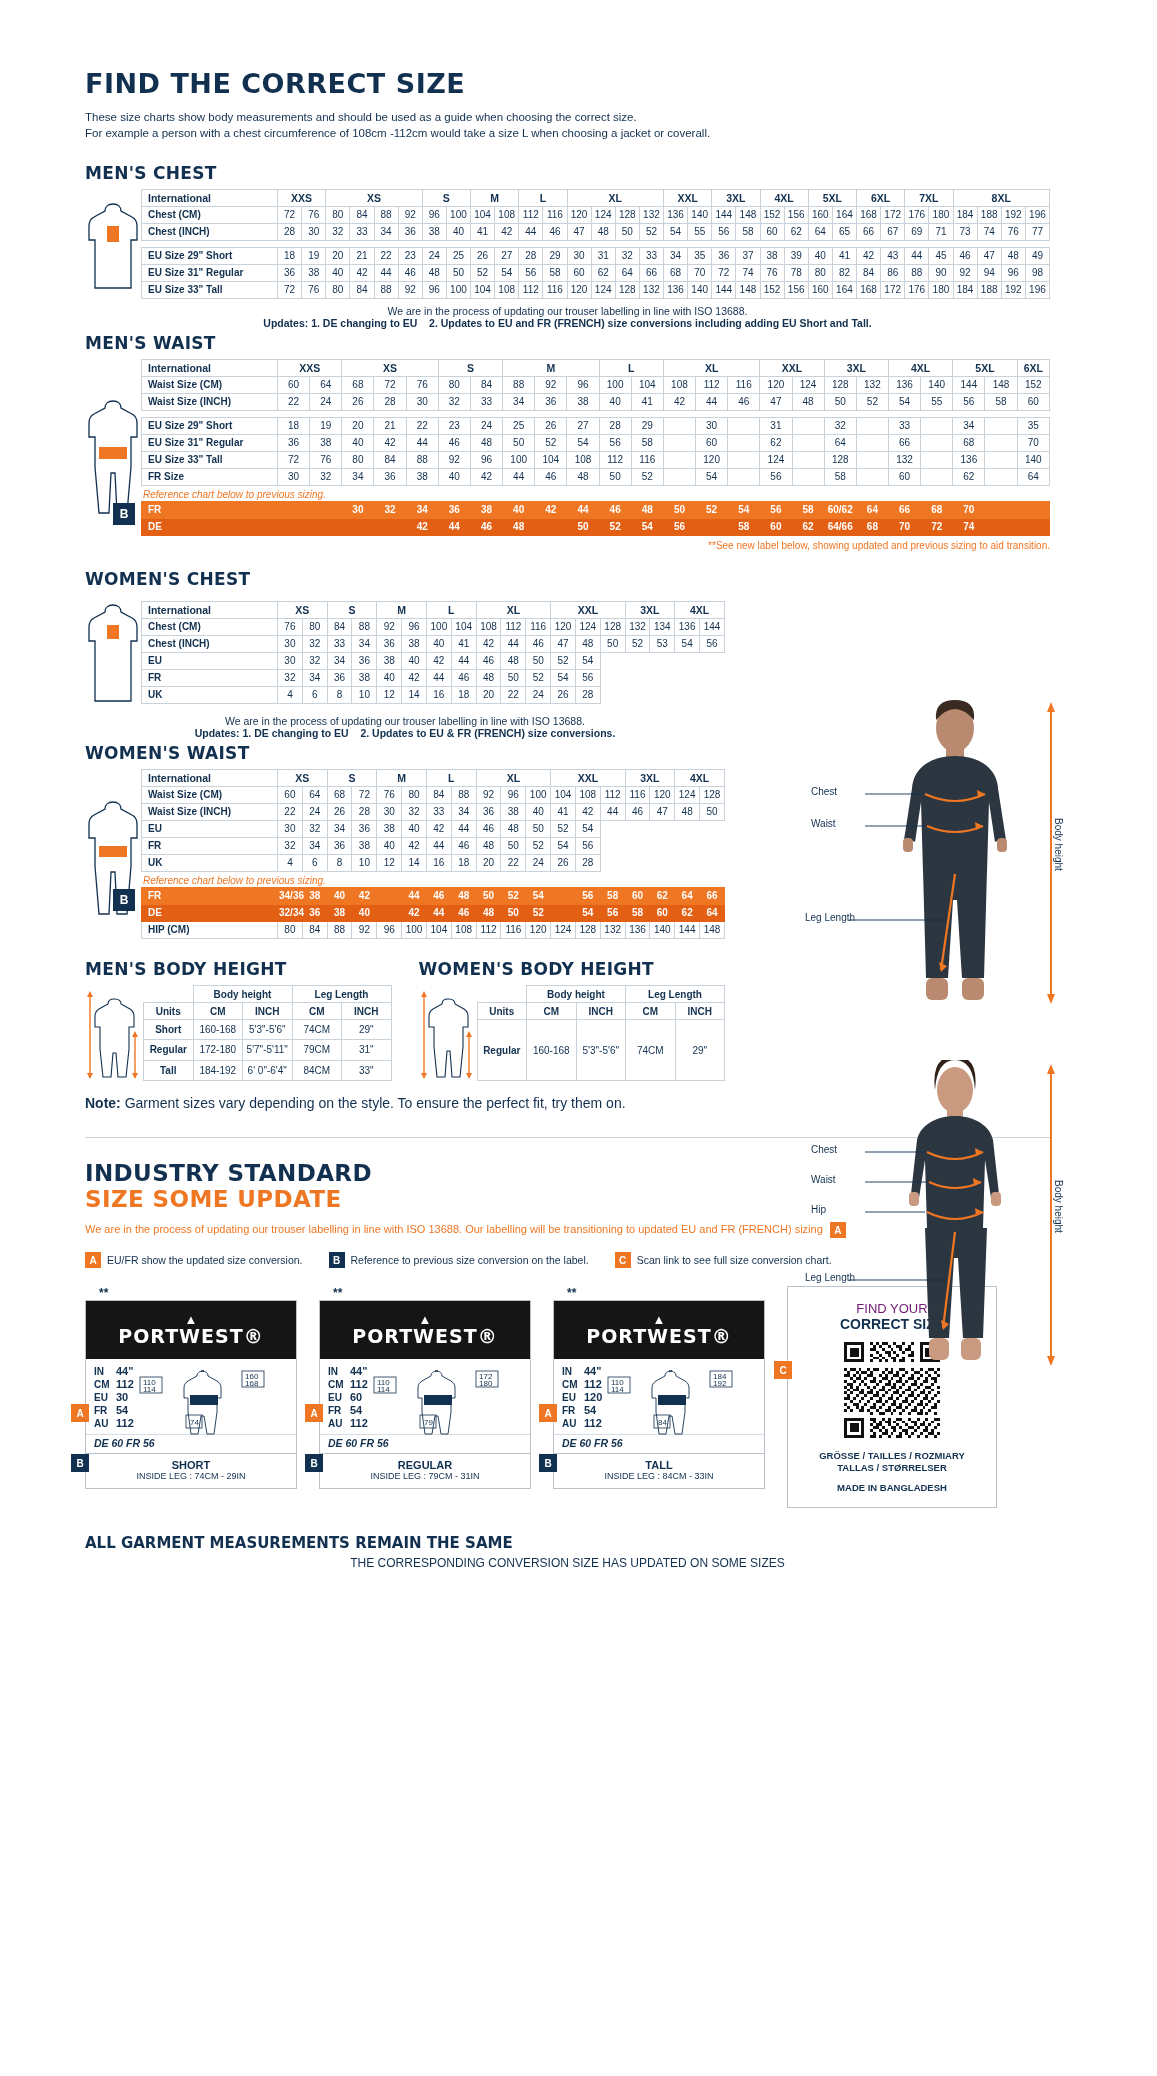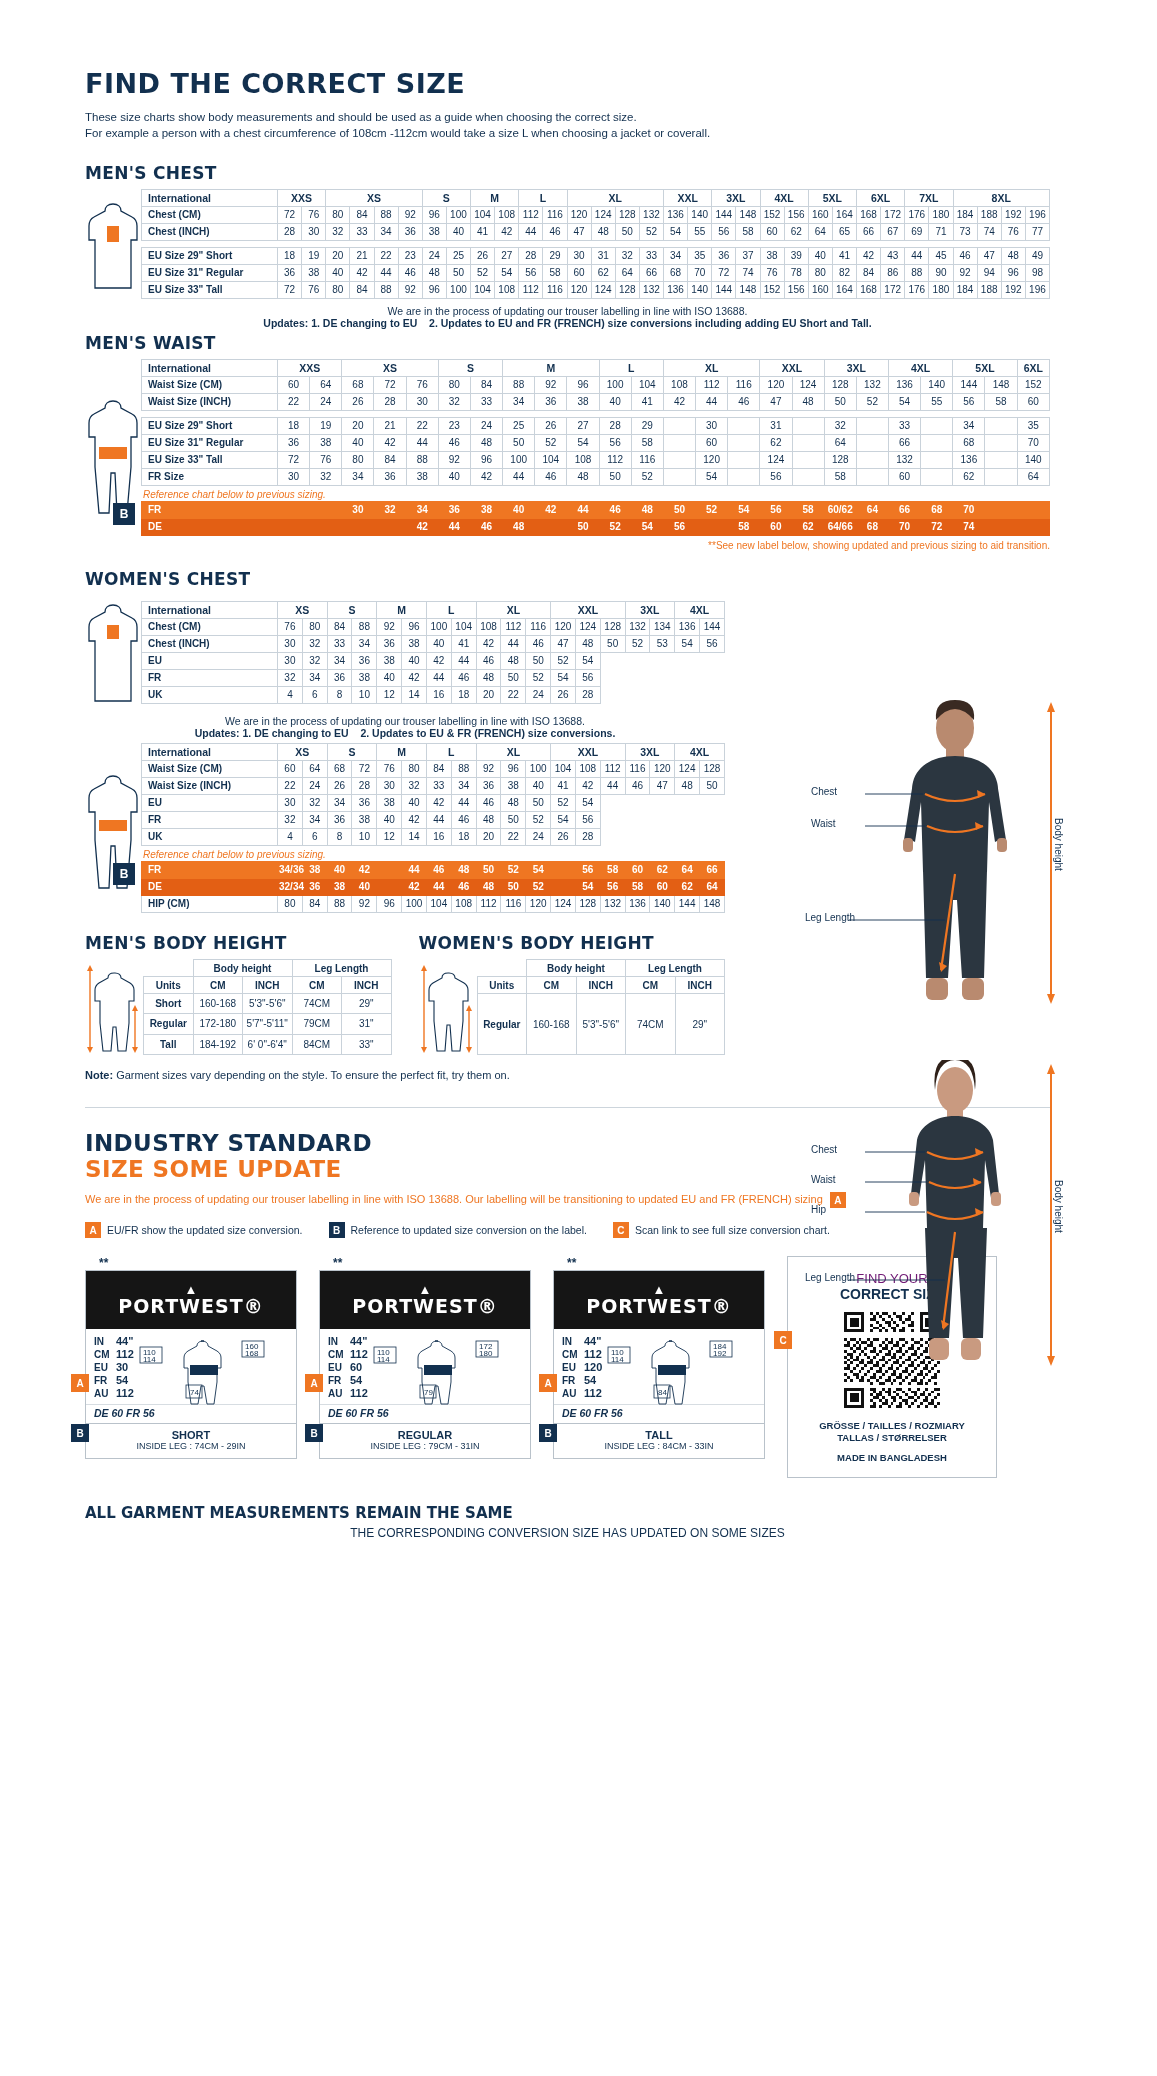--- a/index.html
+++ b/index.html
@@ -64,21 +64,21 @@
   .two-col { display:flex; gap: 27px; }
 
   
   table.bh { border-collapse: collapse; font-size:10px; width: 100%; table-layout: fixed; }
   table.bh th, table.bh td {
     border:1px solid #c9d2da; text-align:center; padding:2px 3px; height:17px; color:#12304f;
   }
   table.bh th { font-weight:bold; }
   table.bh td.first, table.bh th.first { font-weight:bold; }
 
-  .note-bottom { font-size:11px; margin: 14px 0 0 0; }
+  .note-bottom { font-size:14px; margin: 14px 0 0 0; }
   .note-bottom b { font-weight:bold; }
 
   hr.div { border:none; border-top:1px solid #cdd5dc; margin: 26px 0 22px 0; }
 
   
   h2.ind { font-size:23px; font-weight:bold; color:#12304f; margin:0; letter-spacing:.4px; font-family:"DejaVu Sans", sans-serif;}
   h2.ind2 { font-size:23px; font-weight:bold; color:#ef7622; margin:0 0 10px 0; letter-spacing:.4px; font-family:"DejaVu Sans", sans-serif;}
   .ind-line { font-size:11px; color:#ef7622; margin-bottom: 14px; }
   .legend { display:flex; gap: 26px; font-size:10.5px; margin-bottom: 18px; align-items:center;}
   .legend .item { display:flex; align-items:center; gap:6px; }
@@ -744,20 +744,21 @@
   <div class="note-blue" style="width:640px">
     <div>We are in the process of updating our trouser labelling in line with ISO 13688.</div>
     <div>
       <b class="upd">Updates:</b>
       <b class="upd">1.  DE changing to EU</b>
       &nbsp;&nbsp;
       <b class="upd">2.  Updates to EU &amp; FR (FRENCH) size conversions.</b>
     </div>
   </div>
 
+  <h2 class="sec-title">WOMEN'S WAIST</h2>
   <div class="block" style="width:640px">
     <div class="block-row">
       <div class="figure-col">
         <svg width="56" height="120" viewBox="0 0 56 120">
           <path d="M28 6 c-5 0 -8 3 -8 7 l-11 6 c-4 2 -5 5 -5 9 l0 14 6 0 0 28 4 48 10 0 2 -42 4 0 2 42 10 0 4 -48 0 -28 6 0 0 -14 c0 -4 -1 -7 -5 -9 l-11 -6 c0 -4 -3 -7 -8 -7 z" fill="none" stroke="#12304f" stroke-width="1.3"></path>
           <rect x="14" y="50" width="28" height="11" fill="#ef7622"></rect>
         </svg>
       </div>
       <div class="tbl-col">
         <table class="sz">
@@ -1055,21 +1056,21 @@
     <span class="sq o" style="display:inline-flex;vertical-align:middle;margin-left:4px">A</span>
   </div>
 
   <div class="legend">
     <div class="item">
       <span class="sq o">A</span>
       <span>EU/FR show the updated size conversion.</span>
     </div>
     <div class="item">
       <span class="sq b">B</span>
-      <span>Reference to updated size conversion on the label.</span>
+      <span>Reference to previous size conversion on the label.</span>
     </div>
     <div class="item">
       <span class="sq o">C</span>
       <span>Scan link to see full size conversion chart.</span>
     </div>
   </div>
 
   <div class="labels" id="labels-wrap">
       <div class="lbl-card">
         <div class="stars">**</div>

